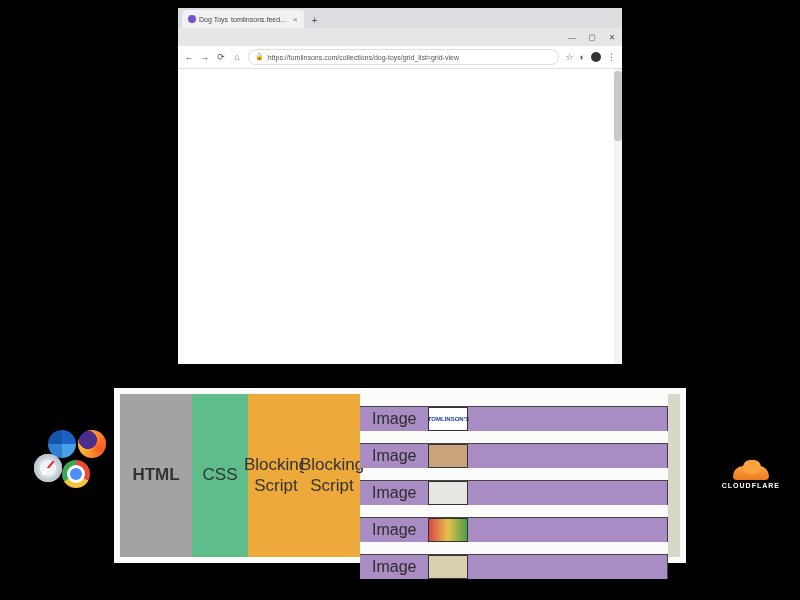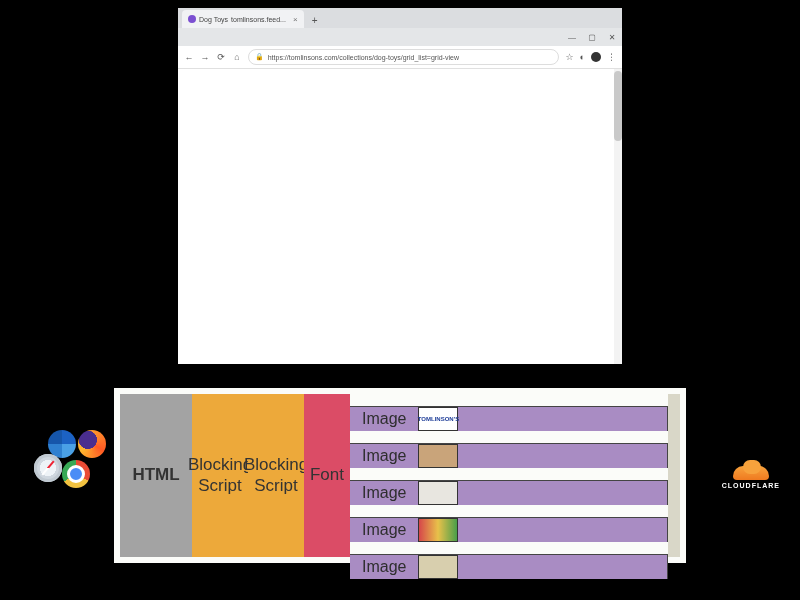--- a/index.html
+++ b/index.html
@@ -252,23 +252,23 @@
   </div>
   <div class="viewport">
     <div class="scrollbar"></div>
     <div class="scrollthumb"></div>
   </div>
 </div>
 
 <div class="waterfall-panel">
   <div class="waterfall">
     <div class="block html">HTML</div>
+    <div class="block css">CSS</div>
     <div class="block bs">Blocking Script</div>
     <div class="block bs2">Blocking Script</div>
-    <div class="block font">Font</div>
     <div class="images-col">
       <div class="img-row">
         <span>Image</span>
         <span class="img-thumb">TOMLINSON'S</span>
       </div>
       <div class="img-row">
         <span>Image</span>
         <span class="img-thumb" style="background:#c9a47a"></span>
       </div>
       <div class="img-row">

